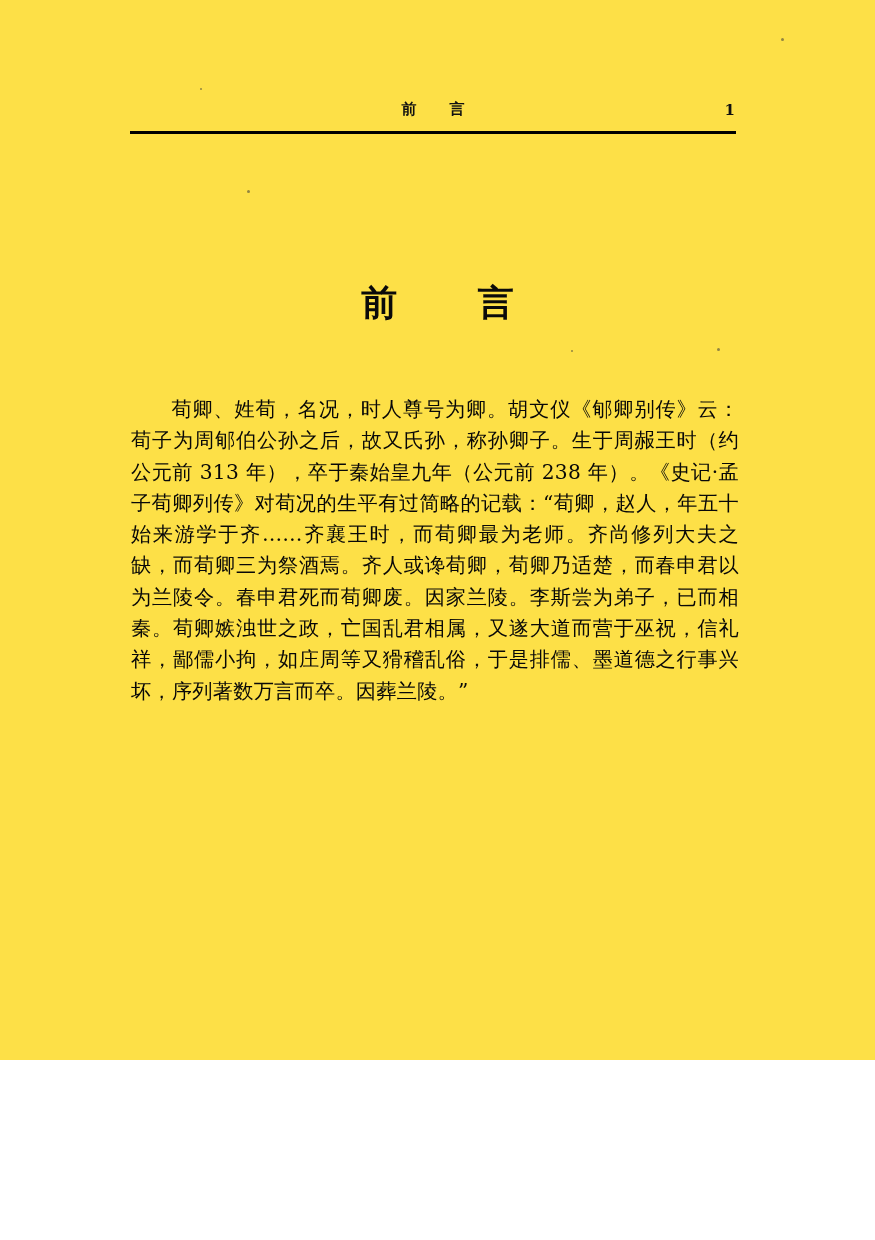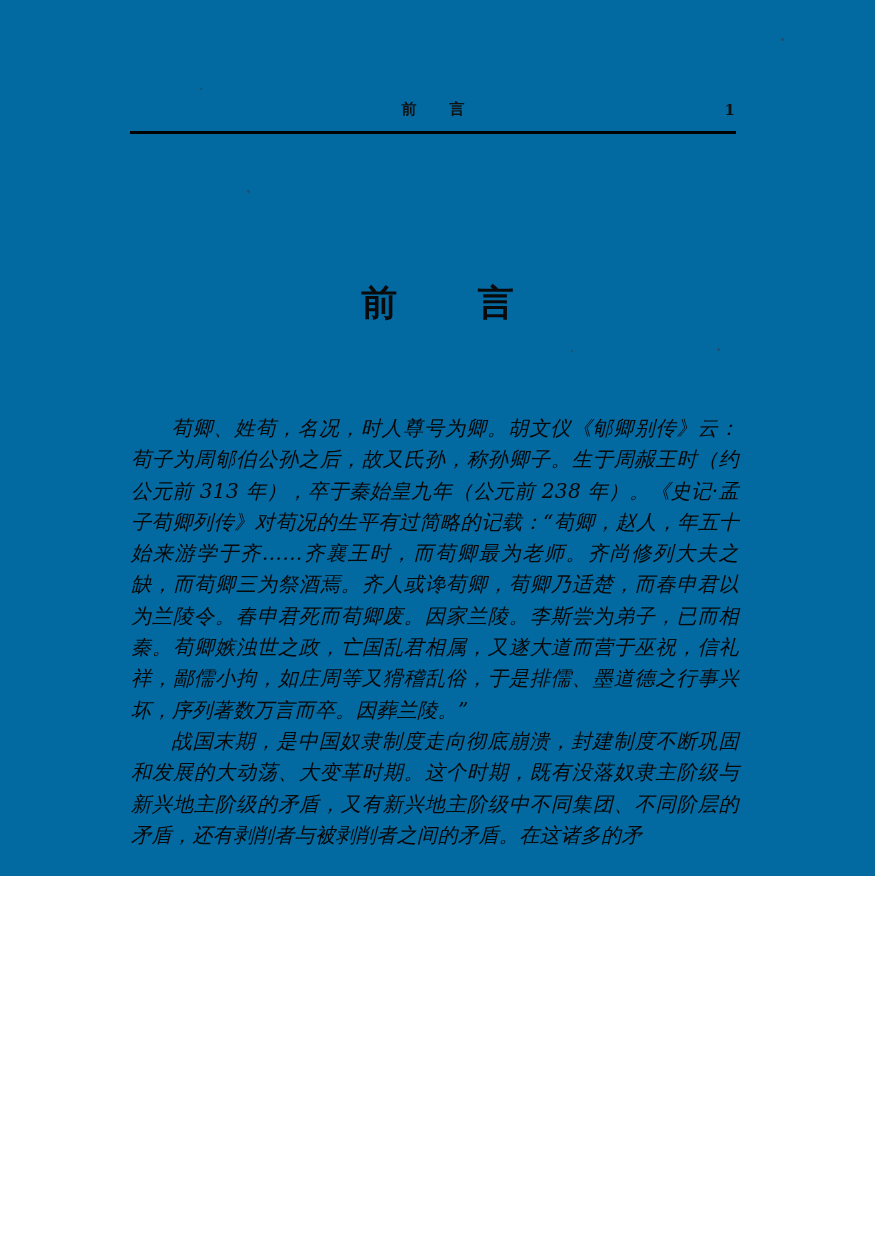--- a/index.html
+++ b/index.html
@@ -5,23 +5,23 @@
 <style>
   html, body {
     margin: 0;
     padding: 0;
     background: #ffffff;
   }
 
   .page {
     position: relative;
     width: 875px;
-    height: 876px;
+    height: 1060px;
     margin: 0 auto;
-    background: #0369a1;
+    background: #fde047;
     overflow: hidden;
     font-family: "DejaVu Serif", "Liberation Serif", serif;
     color: #000000;
     -webkit-font-smoothing: none;
   }
 
   
   .running-head {
     position: absolute;
     left: 130px;
@@ -76,23 +76,22 @@
     letter-spacing: 34px;
     text-indent: 34px;
     color: #0a0a0a;
     font-family: "DejaVu Serif", "Liberation Serif", serif;
   }
 
   
   .body-text {
     position: absolute;
     left: 131px;
-    top: 413px;
+    top: 394px;
     width: 608px;
-    font-style: italic;
   }
 
   .para {
     margin: 0;
     font-size: 20.2px;
     line-height: 31.3px;
     text-indent: 2em;
     text-align: justify;
     text-justify: inter-character;
     letter-spacing: 0.25px;
@@ -122,21 +121,20 @@
     <div class="running-head-title">前 言</div>
     <div class="running-head-folio">1</div>
   </div>
 
   <div class="head-rule"></div>
 
   <h1 class="page-title">前 言</h1>
 
   <div class="body-text">
     <p class="para">荀卿、姓荀，名况，时人尊号为卿。胡文仪《郇卿别传》云：荀子为周郇伯公孙之后，故又氏孙，称孙卿子。生于周赧王时（约公元前 313 年），卒于秦始皇九年（公元前 238 年）。《史记·孟子荀卿列传》对荀况的生平有过简略的记载：“荀卿，赵人，年五十始来游学于齐……齐襄王时，而荀卿最为老师。齐尚修列大夫之缺，而荀卿三为祭酒焉。齐人或谗荀卿，荀卿乃适楚，而春申君以为兰陵令。春申君死而荀卿废。因家兰陵。李斯尝为弟子，已而相秦。荀卿嫉浊世之政，亡国乱君相属，又遂大道而营于巫祝，信礼祥，鄙儒小拘，如庄周等又猾稽乱俗，于是排儒、墨道德之行事兴坏，序列著数万言而卒。因葬兰陵。”</p>
-    <p class="para">战国末期，是中国奴隶制度走向彻底崩溃，封建制度不断巩固和发展的大动荡、大变革时期。这个时期，既有没落奴隶主阶级与新兴地主阶级的矛盾，又有新兴地主阶级中不同集团、不同阶层的矛盾，还有剥削者与被剥削者之间的矛盾。在这诸多的矛</p>
   </div>
 
   <span class="speck" style="left:781px; top:38px; width:3px; height:3px;"></span>
   <span class="speck" style="left:200px; top:88px; width:2px; height:2px;"></span>
   <span class="speck" style="left:247px; top:190px; width:3px; height:3px;"></span>
   <span class="speck" style="left:717px; top:348px; width:3px; height:3px;"></span>
   <span class="speck" style="left:571px; top:350px; width:2px; height:2px;"></span>
   <span class="speck" style="left:729px; top:1065px; width:2px; height:2px;"></span>
 
 </div>

